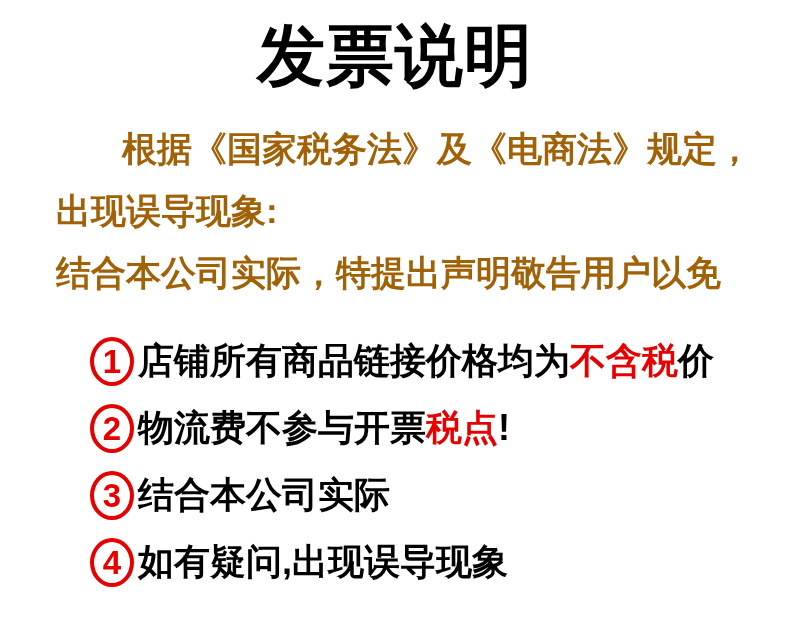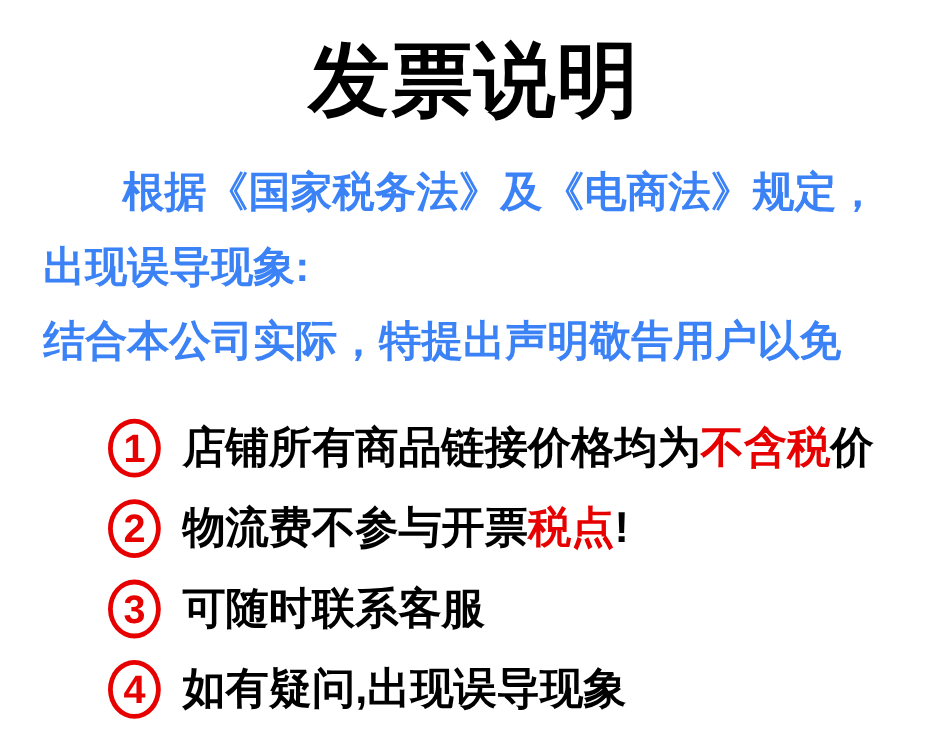--- a/index.html
+++ b/index.html
@@ -9,36 +9,36 @@
     font-family: "Liberation Sans", "DejaVu Sans", sans-serif;
     color: #000000;
     overflow: hidden;
   }
   .page {
     width: 790px; height: 619px;
     background: #ffffff;
     position: relative;
   }
   .title {
-    margin-top: 28px;
+    margin-top: 16px;
     text-align: center;
     font-size: 68px;
     line-height: 78px;
     font-weight: 900;
     letter-spacing: 1px;
     color: #000000;
   }
   .intro {
     margin-top: 24px;
-    padding-left: 36px;
+    padding-left: 56px;
     padding-right: 36px;
     font-size: 35px;
     font-weight: 700;
     line-height: 62px;
-    color: #3b82f6;
+    color: #a16207;
   }
   .intro .line { white-space: nowrap; }
   .intro .indent { text-indent: 66px; }
   .list {
     margin-top: 32px;
     padding-left: 90px;
   }
   .item {
     display: flex;
     align-items: center;
@@ -53,21 +53,21 @@
     border-radius: 50%;
     display: flex;
     align-items: center;
     justify-content: center;
     color: #e60000;
     font-size: 33px;
     font-weight: 900;
     line-height: 1;
   }
   .item-text {
-    margin-left: 18px;
+    margin-left: 4px;
     font-size: 36px;
     font-weight: 700;
     white-space: nowrap;
     color: #000000;
   }
   .red { color: #e60000; }
 </style>
 </head>
 <body>
 
@@ -94,21 +94,21 @@
       <span class="badge">
           <span>2</span>
         </span>
       <span class="item-text"><span>物流费不参与开票</span><span class="red">税点</span><span>!</span></span>
     </div>
 
     <div class="item">
       <span class="badge">
           <span>3</span>
         </span>
-      <span class="item-text"><span>可随时联系客服</span><span class="red"></span><span></span></span>
+      <span class="item-text"><span>结合本公司实际</span><span class="red"></span><span></span></span>
     </div>
 
     <div class="item">
       <span class="badge">
           <span>4</span>
         </span>
       <span class="item-text"><span>如有疑问,出现误导现象</span><span class="red"></span><span></span></span>
     </div>
 
   </div>

